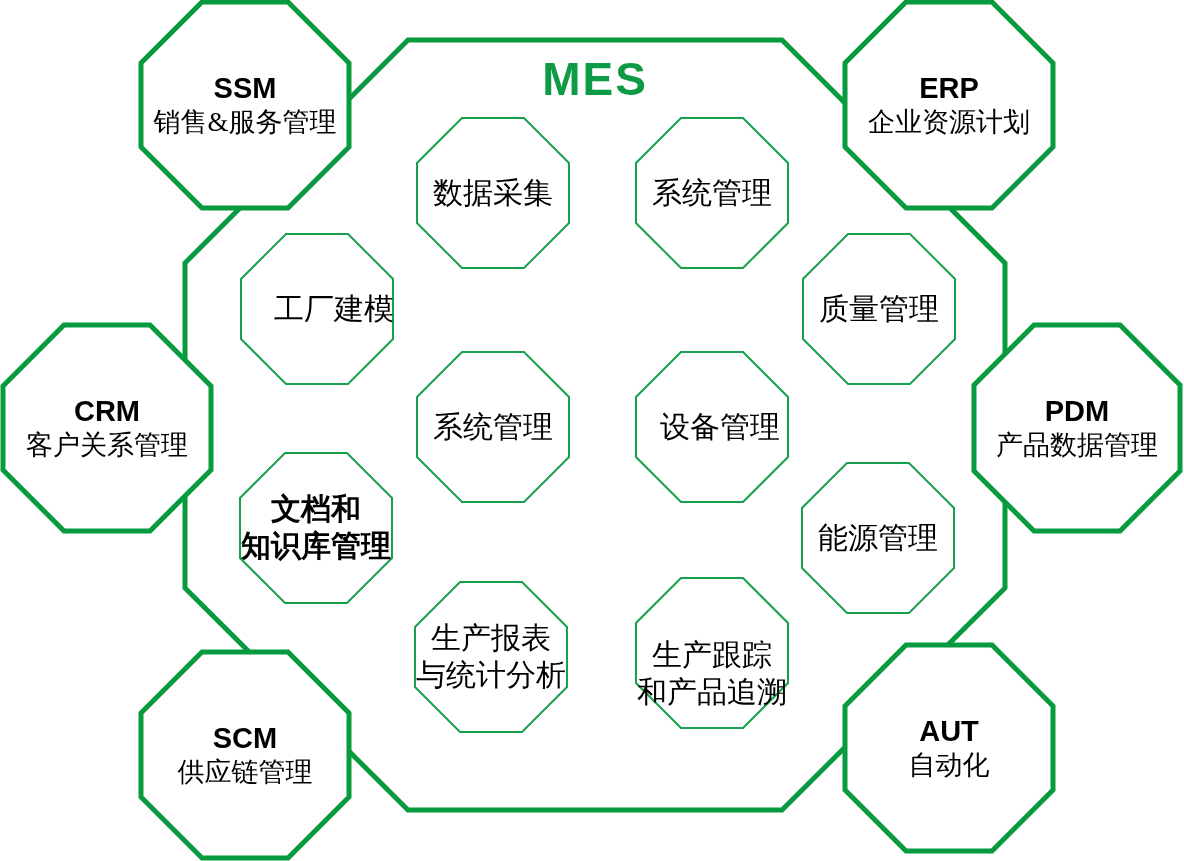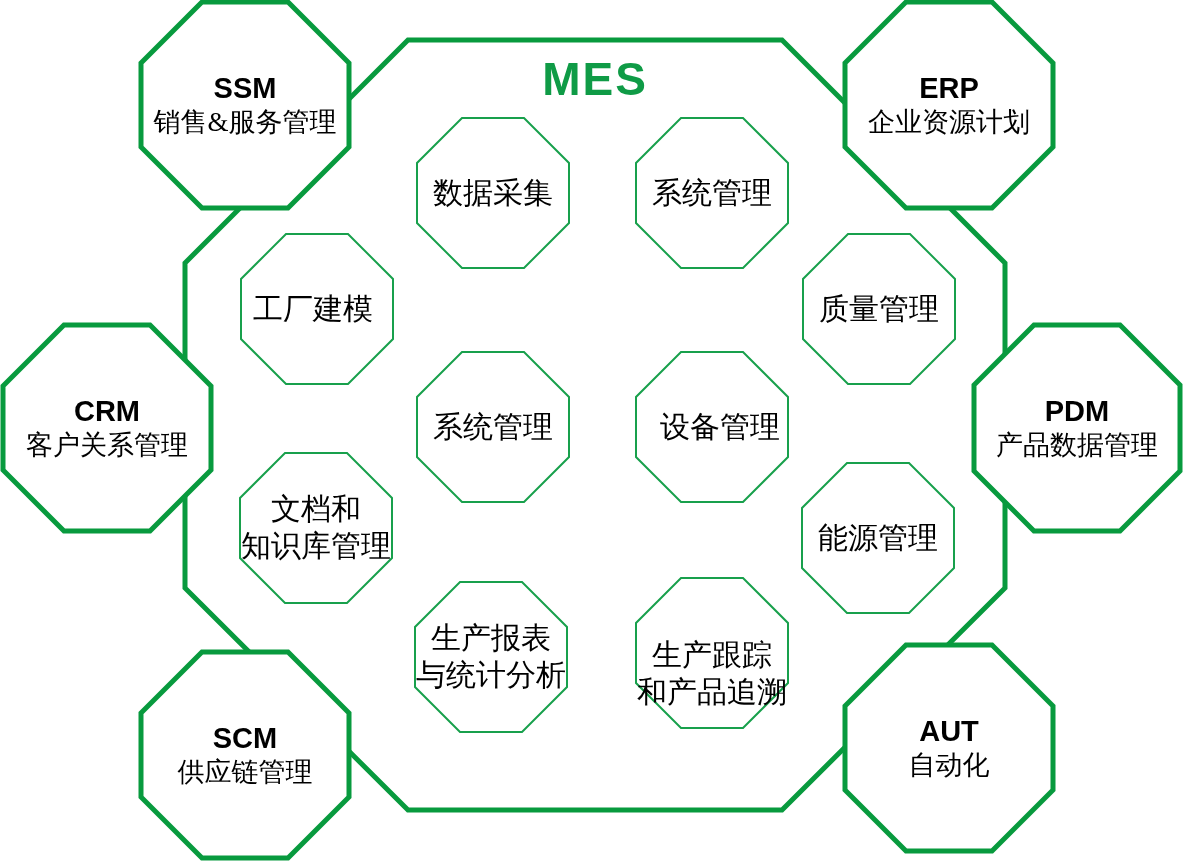--- a/index.html
+++ b/index.html
@@ -139,37 +139,37 @@
   </div>
 
   <div class="node-label inner-label" style="left:417px; top:118px; width:152px; height:150px;border-radius:24px;">
     <div class="cjk">数据采集</div>
   </div>
 
   <div class="node-label inner-label" style="left:636px; top:118px; width:152px; height:150px;">
     <div class="cjk">系统管理</div>
   </div>
 
-  <div class="node-label inner-label" style="left:237px; top:234px; width:152px; height:150px;">
+  <div class="node-label inner-label" style="left:258px; top:234px; width:152px; height:150px;">
     <div class="cjk">工厂建模</div>
   </div>
 
   <div class="node-label inner-label" style="left:803px; top:234px; width:152px; height:150px;">
     <div class="cjk">质量管理</div>
   </div>
 
   <div class="node-label inner-label" style="left:417px; top:352px; width:152px; height:150px;">
     <div class="cjk">系统管理</div>
   </div>
 
   <div class="node-label inner-label" style="left:636px; top:352px; width:168px; height:150px;">
     <div class="cjk">设备管理</div>
   </div>
 
-  <div class="node-label inner-label" style="left:240px; top:453px; width:152px; height:150px;">
+  <div class="node-label inner-label" style="left:240px; top:453px; width:152px; height:150px;font-weight:bold;">
     <div class="cjk">文档和</div>
     <div class="cjk">知识库管理</div>
   </div>
 
   <div class="node-label inner-label" style="left:802px; top:463px; width:152px; height:150px;">
     <div class="cjk">能源管理</div>
   </div>
 
   <div class="node-label inner-label" style="left:415px; top:582px; width:152px; height:150px;">
     <div class="cjk">生产报表</div>

